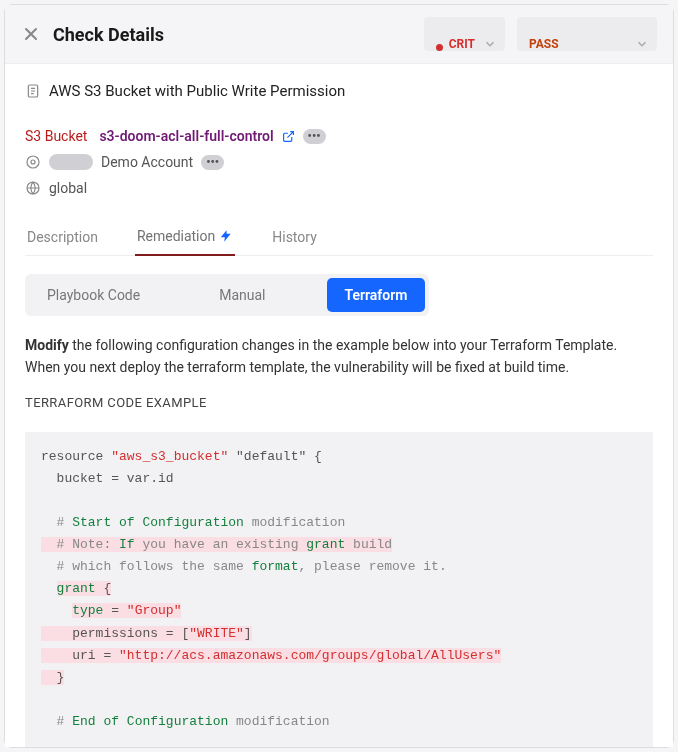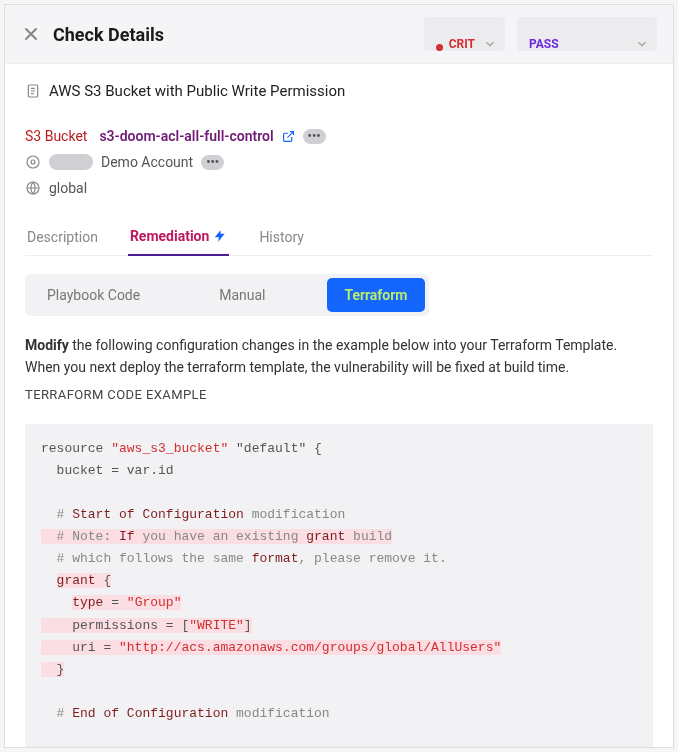--- a/index.html
+++ b/index.html
@@ -8,21 +8,21 @@
     background: #f5f5f7;
     font-size: 14px;
     color: #333;
     width: 678px;
     height: 752px;
     overflow: hidden;
   }
   .panel {
     background: #fff;
     border: 1px solid #ddd;
-    border-radius: 0;
+    border-radius: 8px;
     margin: 4px;
     height: 744px;
     display: flex;
     flex-direction: column;
   }
   .header {
     display: flex;
     align-items: center;
     padding: 12px 16px;
     border-bottom: 1px solid #eee;
@@ -49,21 +49,21 @@
     font-size: 12px;
     position: relative;
     background: #ececef;
     min-width: 74px;
   }
   .chip-crit { color: #d32f2f; }
   .chip-crit .dot {
     width: 7px; height: 7px; border-radius: 50%;
     background: #d32f2f; margin-right: 6px;
   }
-  .chip-pass { color: #6d28d9; min-width: 140px; }
+  .chip-pass { color: #c2410c; min-width: 140px; }
   .chip-caret {
     position: absolute; right: 8px;
     width: 14px; height: 14px; color: #aaa;
   }
   .content {
     padding: 18px 20px 0 20px;
     flex: 1;
     overflow: hidden;
     background: #fff;
   }
@@ -82,76 +82,76 @@
     height: 15px; line-height: 13px;
     display: inline-flex; align-items: center;
   }
   .blur-pill {
     background: #d0d0d4;
     width: 44px; height: 16px;
     border-radius: 8px;
   }
   .sub-row { font-size: 14px; color: #555; }
   .tabs {
-    display: flex; gap: 28px;
+    display: flex; gap: 35px;
     border-bottom: 1px solid #eee;
     margin-top: 22px;
   }
   .tab {
     padding: 10px 2px;
     color: #888; font-size: 14px;
     cursor: pointer;
     display: flex; align-items: center; gap: 4px;
   }
   .tab.active {
-    color: #be185d; font-weight: 700;
-    border-bottom: 2px solid #4c1d95;
+    color: #737373; font-weight: 400;
+    border-bottom: 2px solid #7f1d1d;
     margin-bottom: -1px;
   }
   .bolt-icon { width: 14px; height: 14px; color: #1565ff; }
   .subtabs {
     display: flex;
     background: #f2f2f4;
     border-radius: 6px;
     padding: 4px;
     margin: 18px 0;
     width: fit-content;
     gap: 43px;
   }
   .subtab {
     padding: 9px 18px;
     color: #777; font-size: 14px;
     cursor: pointer;
     border-radius: 5px;
   }
   .subtab.active {
-    background: #1565ff; color: #bef264; font-weight: 600;
+    background: #1565ff; color: #ffffff; font-weight: 600;
   }
   .instructions {
     font-size: 14px; line-height: 1.6; color: #333;
-    margin-bottom: 8px;
+    margin-bottom: 16px;
   }
   .instructions strong { font-weight: 700; }
   .code-label {
     font-size: 13px; letter-spacing: 0.4px;
     color: #444; text-transform: uppercase;
     margin-bottom: 22px;
   }
   .codeblock {
     background: #f2f2f4;
     padding: 14px 16px;
     font-family: "SFMono-Regular", Consolas, "Liberation Mono", Menlo, monospace;
     font-size: 13px;
     line-height: 1.7;
     color: #555;
     white-space: pre;
     overflow: auto;
   }
   .c-str { color: #d32f2f; }
-  .c-kw { color: #7f1d1d; }
+  .c-kw { color: #15803d; }
   .c-cmt { color: #888; }
   .c-hl { background: #fbdde4; }
 </style>
 </head>
 <body>
 
 <div class="panel">
 
   <div class="header">
     <svg class="close-icon" viewBox="0 0 24 24" fill="none" stroke="currentColor" stroke-width="2.5" stroke-linecap="round">

